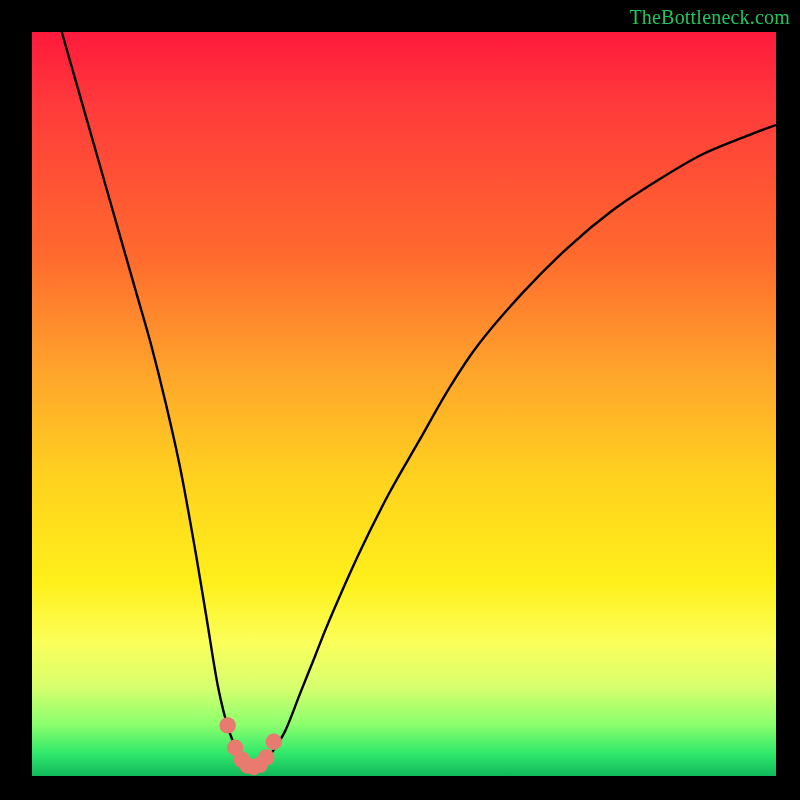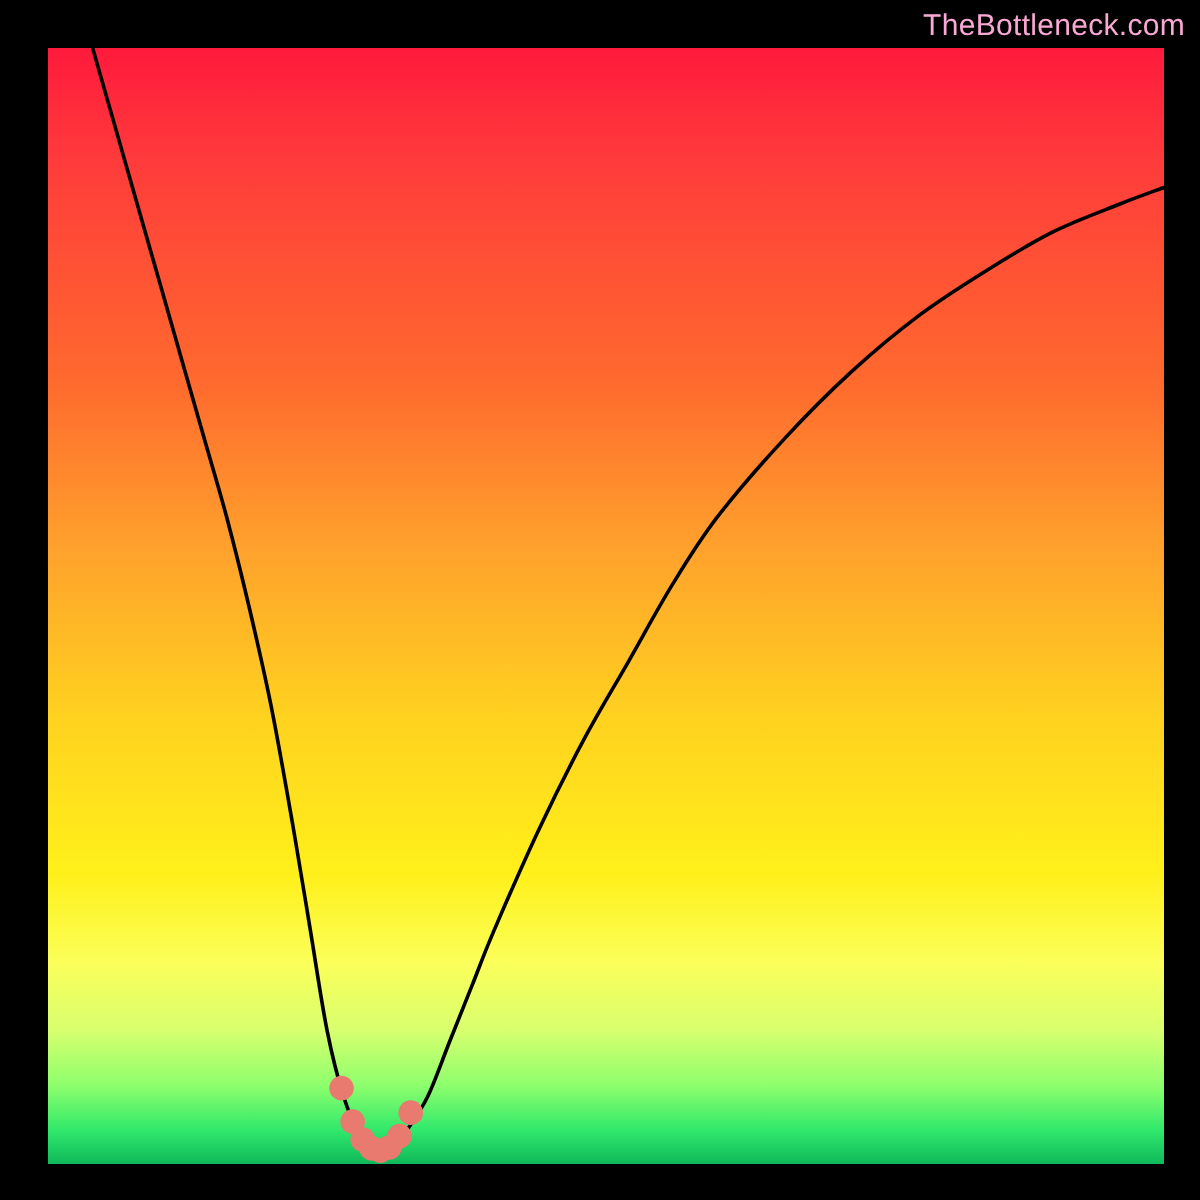--- a/index.html
+++ b/index.html
@@ -39,23 +39,24 @@
       #30e86b 97%,
       #0fb85a 100%
     );
   }
   .watermark {
     position: absolute;
     right: 10px;
     top: 6px;
     font-size: 20px;
     font-weight: 400;
-    color: #f9a8d4;
+    color: #22c55e;
     letter-spacing: 0.2px;
     user-select: none;
+    font-family: Liberation Serif, serif;
   }
   svg.curve {
     position: absolute;
     left: 0;
     top: 0;
     width: 744px;
     height: 744px;
     overflow: visible;
   }
 </style>

